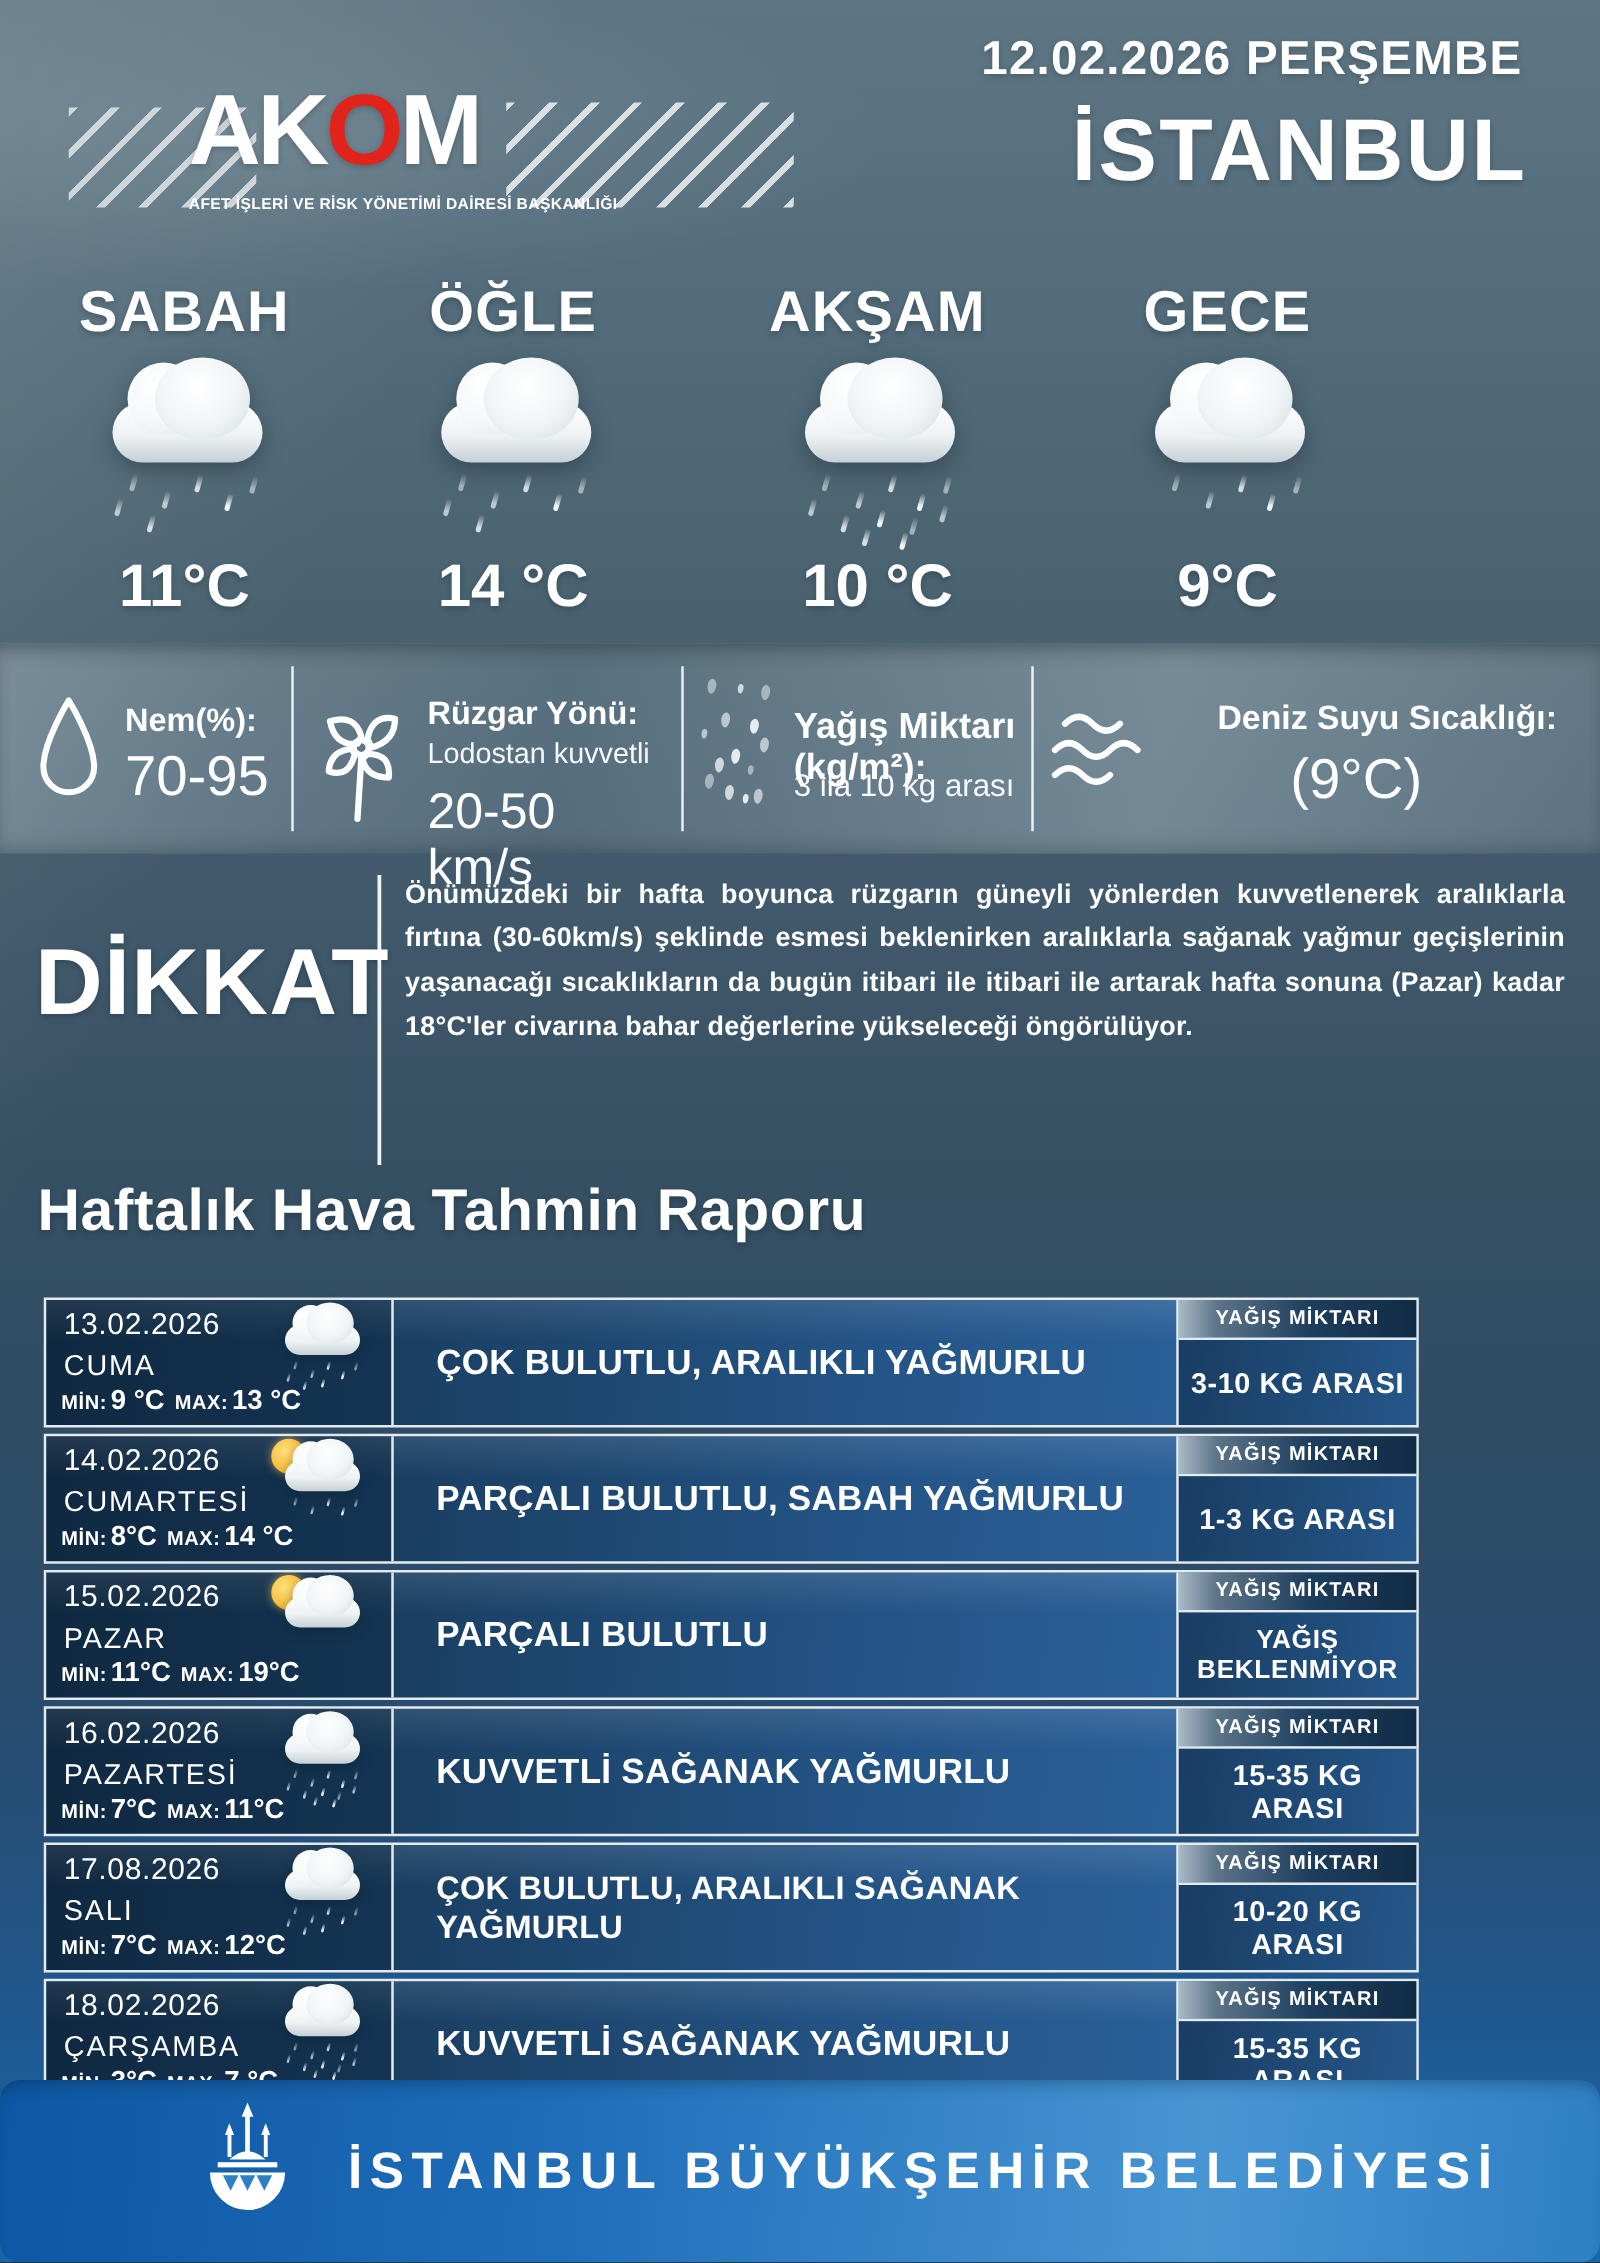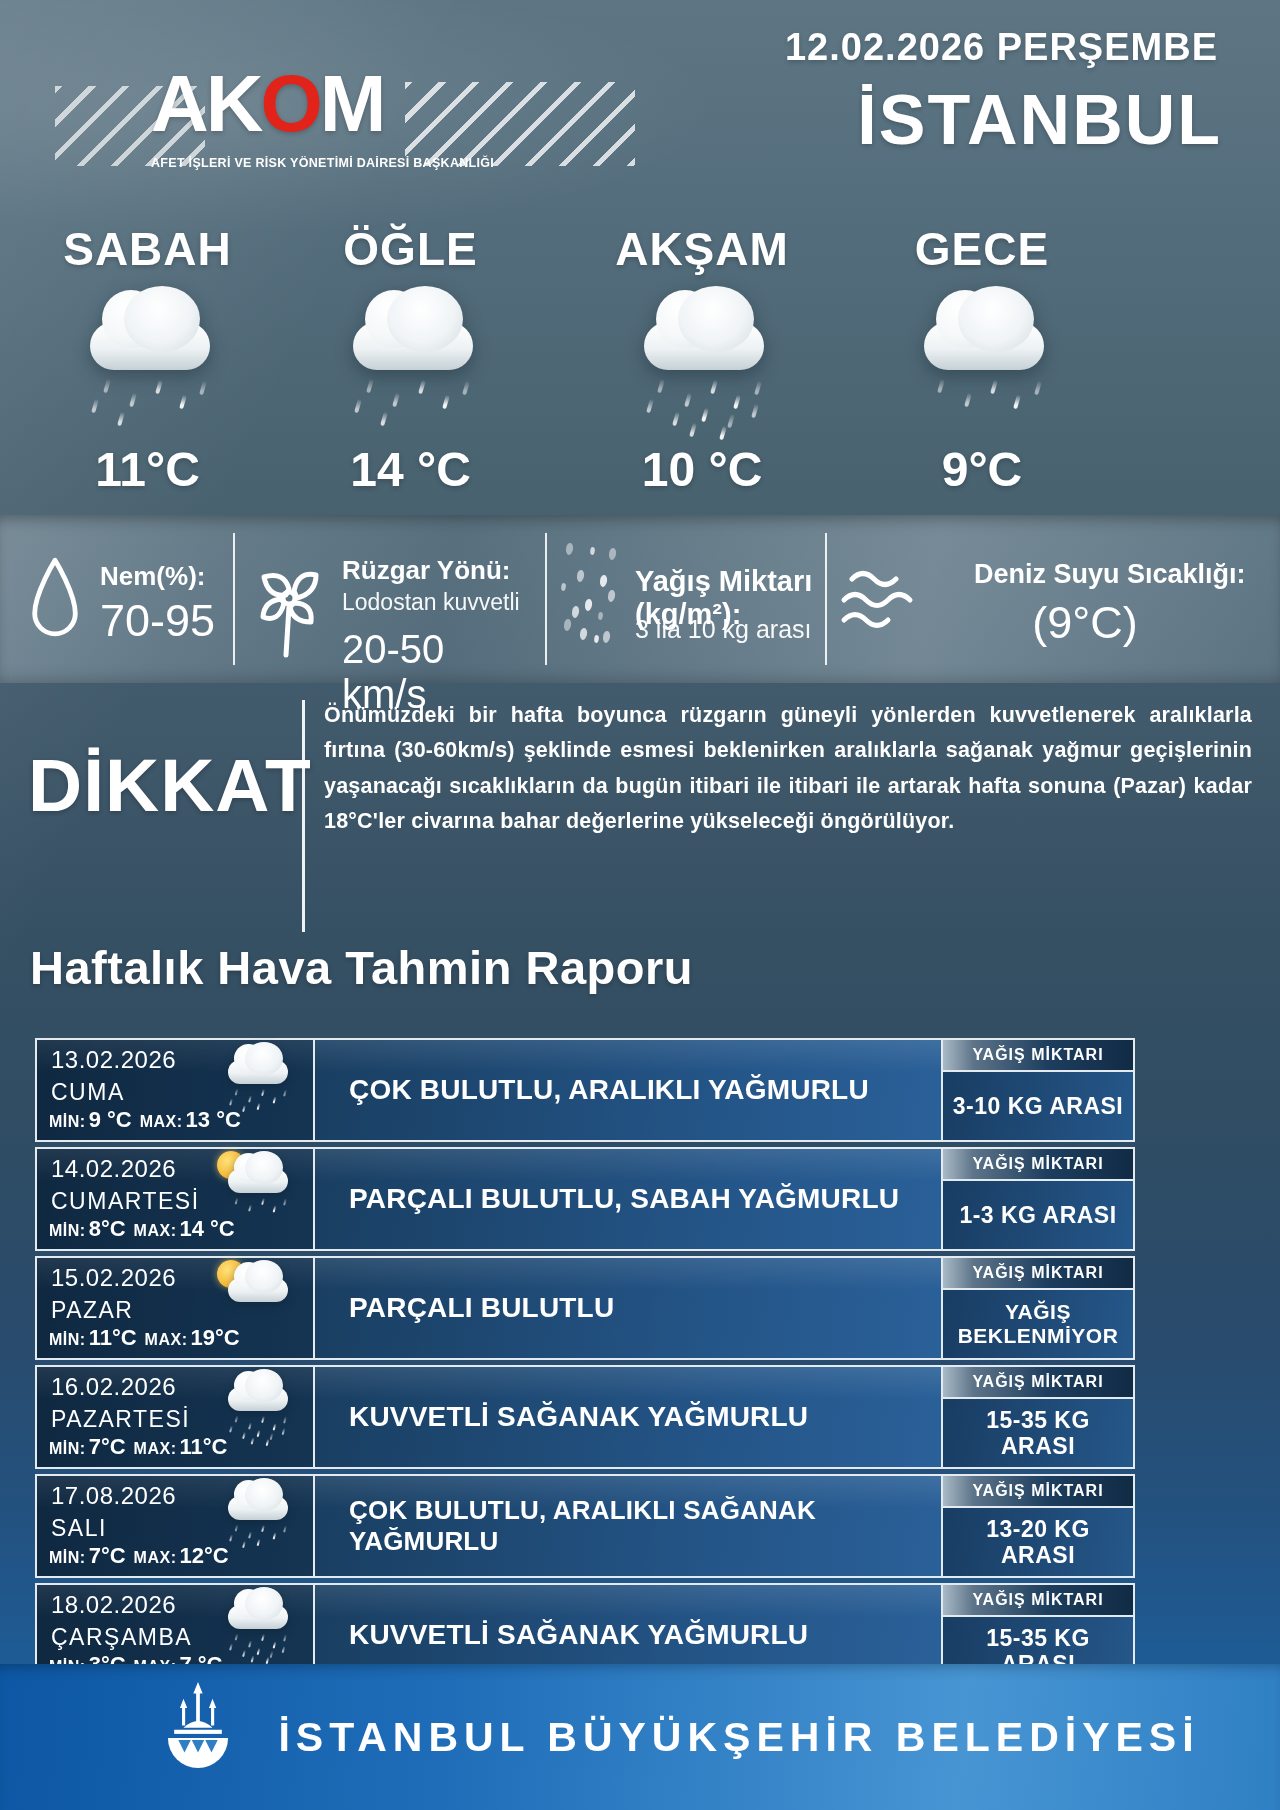--- a/index.html
+++ b/index.html
@@ -89,21 +89,21 @@
   .c3h{height:30px;flex:none;display:flex;align-items:center;justify-content:center;
        font-size:16px;font-weight:800;letter-spacing:1px;border-bottom:2px solid #e3ebf1;
        background:linear-gradient(90deg,#a9bac6 0%,#5d7489 16%,#1d3e5e 55%,#112b45 100%);}
   .c3v{flex:1;display:flex;align-items:center;justify-content:center;text-align:center;
        font-size:23px;font-weight:600;letter-spacing:.5px;line-height:1.15;padding:2px 8px;
        background:linear-gradient(100deg,rgba(8,26,46,.50),rgba(14,44,74,.30));}
 
   
   .footer{position:absolute;left:0;top:1664px;width:1280px;height:146px;
           background:linear-gradient(95deg,#0d57a4 0%,#1f6db8 35%,#4795d3 75%,#2f7fc4 100%);
-          box-shadow:inset 0 10px 14px -8px rgba(0,0,0,.3);}
+          box-shadow:inset 0 10px 14px -8px rgba(0,0,0,.3);border-radius:16px;}
   .ibb-logo{position:absolute;left:150px;top:16px;width:96px;height:114px;}
   .footer-text{position:absolute;left:262px;right:64px;top:50%;transform:translateY(-50%);
                text-align:center;font-size:41px;font-weight:800;letter-spacing:6px;}
   svg.lineicon{stroke:#fff;fill:none;stroke-linecap:round;stroke-linejoin:round;}
 </style>
 </head>
 <body>
 
 <div class="page">
 
@@ -374,21 +374,21 @@
                 <span class="drop" style="left: 8%; top: 36%; opacity: 0.64;"></span>
                 <span class="drop" style="left: 26%; top: 58%; opacity: 0.78;"></span>
                 <span class="drop" style="left: 46%; top: 52%; opacity: 0.92;"></span>
               </div>
             </div>
           </div>
       </div>
       <div class="c2" style="font-size:26px;">ÇOK BULUTLU, ARALIKLI SAĞANAK YAĞMURLU</div>
       <div class="c3">
         <div class="c3h">YAĞIŞ MİKTARI</div>
-        <div class="c3v">13-20 KG ARASI</div>
+        <div class="c3v">10-20 KG ARASI</div>
       </div>
     </div>
 
     <div class="wrow">
       <div class="c1">
         <div class="rdate">18.02.2026</div>
         <div class="rday">ÇARŞAMBA</div>
         <div class="rminmax"><span class="sm">MİN:</span><span class="tv">3°C</span><span class="sm">MAX:</span><span class="tv">7 °C</span></div>
         <div class="wicon-s">
             <div class="wicon">

